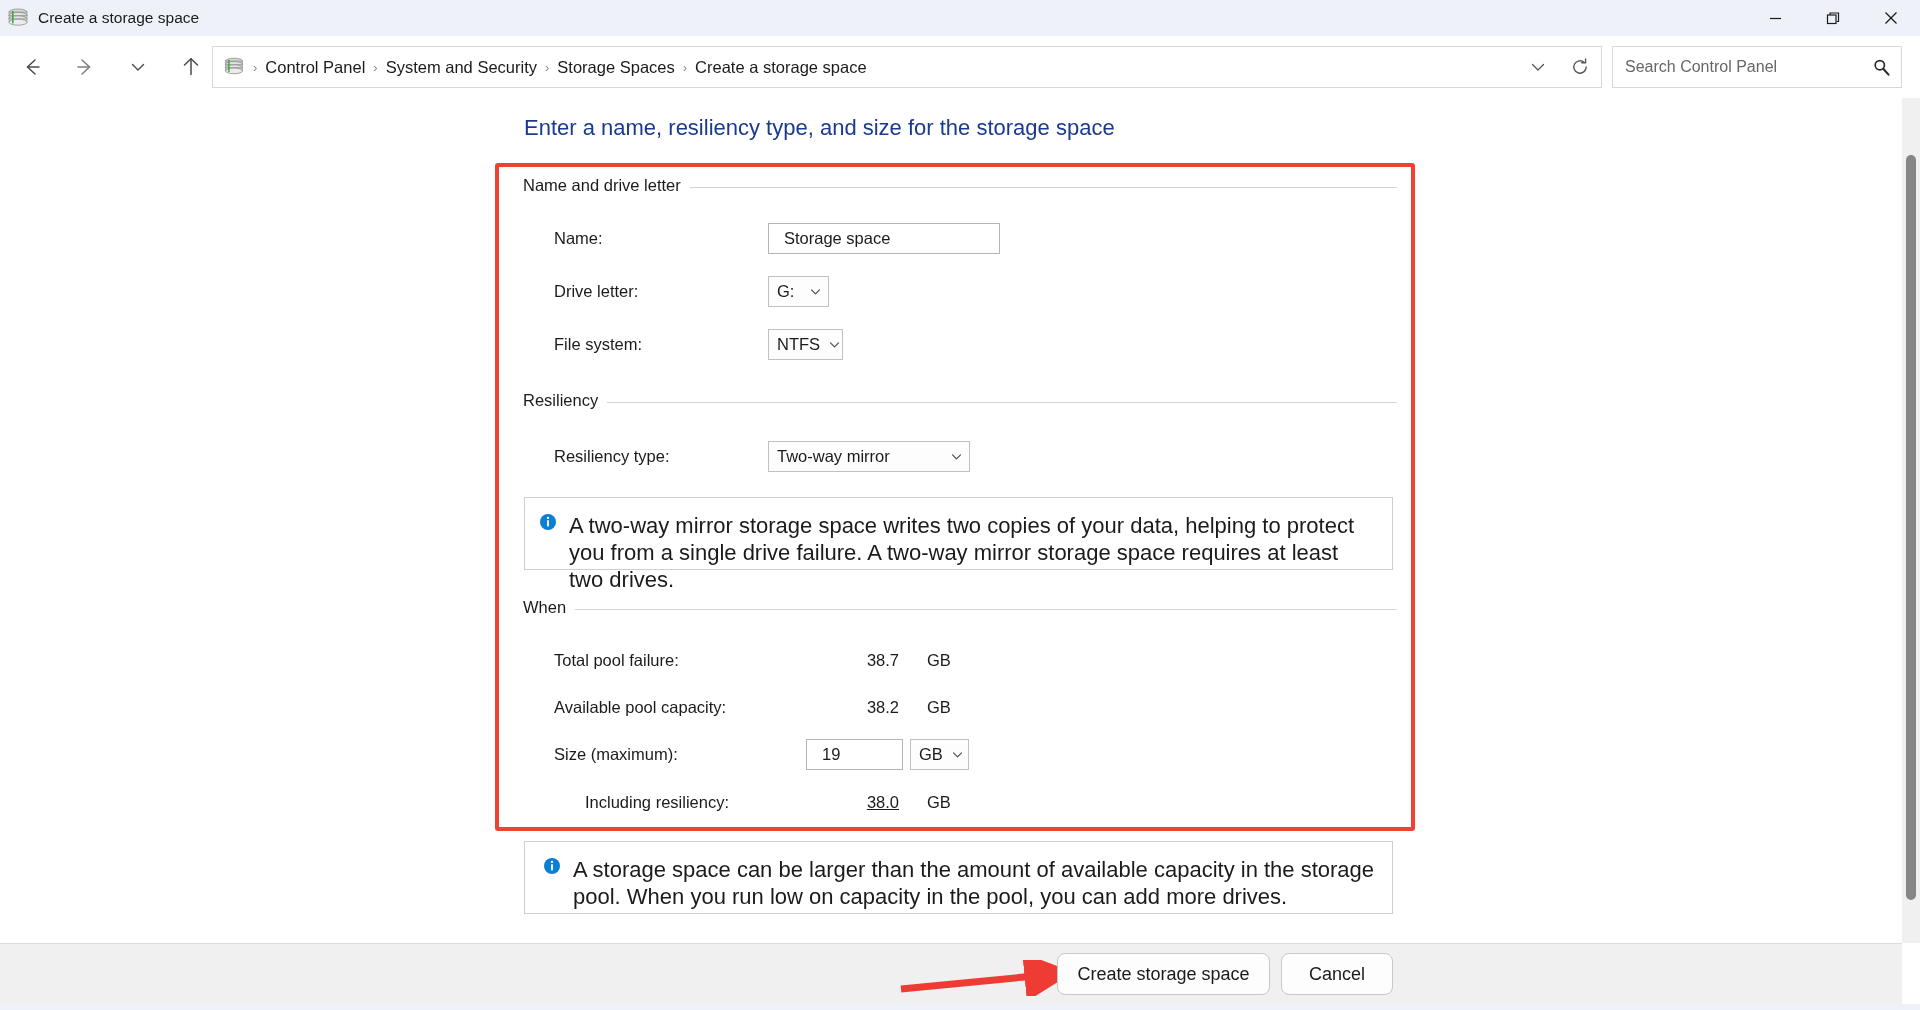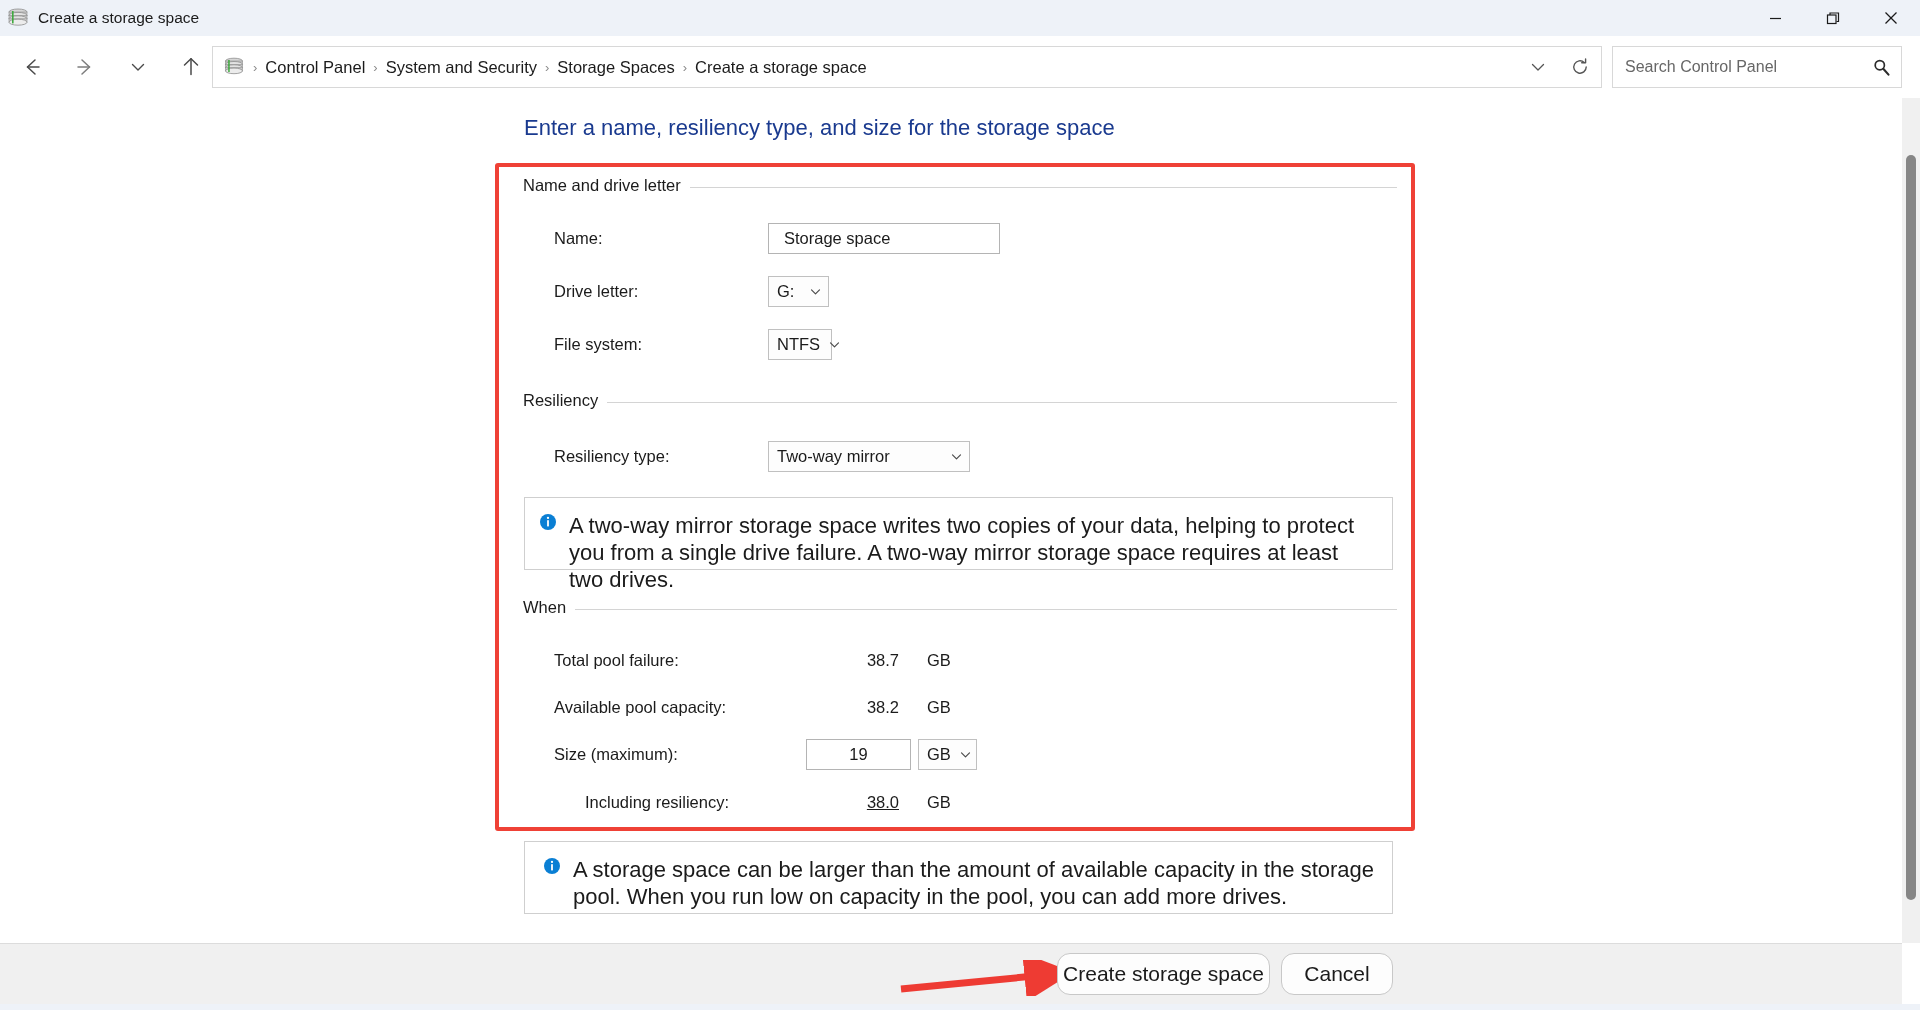--- a/index.html
+++ b/index.html
@@ -129,21 +129,21 @@
   .valnum { font-size:16.5px; color:#1b1b1b; text-align:right; }
   .valunit { font-size:16.5px; color:#1b1b1b; }
 
   
   .footer {
     position: absolute; left: 0; top: 943px; width: 1902px; height: 67px;
     background: #f0f0f0; border-top: 1px solid #dcdcdc;
   }
   .btn {
     position:absolute; height: 42px; border: 1px solid #c8c8c8; background:#fdfdfd;
-    border-radius: 13px; font-size: 21px; color:#1b1b1b;
+    border-radius: 8px; font-size: 18px; color:#1b1b1b;
     display:flex; align-items:center; justify-content:center;
     font-family:"Liberation Sans", sans-serif;
   }
   .btn-create { left: 1057px; top: 953px; width: 213px; }
   .btn-cancel { left: 1281px; top: 953px; width: 112px; }
 
   .red-arrow { position:absolute; left: 895px; top: 960px; width: 180px; height: 36px; }
 
   
   .scrollbar {
@@ -299,21 +299,21 @@
           <span class="chev">
             <svg width="13" height="13" viewBox="0 0 13 13">
                 <path d="M2.5 4.8 L6.5 8.8 L10.5 4.8" fill="none" stroke="#4a4a4a" stroke-width="1.15" stroke-linecap="round" stroke-linejoin="round"></path>
               </svg>
           </span>
         </div>
       </div>
 
       <div class="row" style="margin-top:19px;">
         <span class="lbl" style="width:214px; margin-left:31px;">File system:</span>
-        <div class="combo" style="width:64px;">
+        <div class="combo" style="width:75px;">
           <span class="cv">NTFS</span>
           <span class="chev">
             <svg width="13" height="13" viewBox="0 0 13 13">
                 <path d="M2.5 4.8 L6.5 8.8 L10.5 4.8" fill="none" stroke="#4a4a4a" stroke-width="1.15" stroke-linecap="round" stroke-linejoin="round"></path>
               </svg>
           </span>
         </div>
       </div>
     </div>
 
@@ -360,21 +360,21 @@
       </div>
 
       <div class="row" style="margin-top:13px;">
         <span class="lbl" style="width:283px; margin-left:31px;">Available pool capacity:</span>
         <span class="valnum" style="width:62px;">38.2</span>
         <span class="valunit" style="margin-left:28px;">GB</span>
       </div>
 
       <div class="row" style="margin-top:13px;">
         <span class="lbl" style="width:252px; margin-left:31px;">Size (maximum):</span>
-        <input class="textinput" style="width: 105px; text-align: center;" type="text" value="19">
+        <input class="textinput" style="width: 97px; text-align: left;" type="text" value="19">
         <div class="combo" style="width:59px; margin-left:7px;">
           <span class="cv">GB</span>
           <span class="chev">
             <svg width="13" height="13" viewBox="0 0 13 13">
                 <path d="M2.5 4.8 L6.5 8.8 L10.5 4.8" fill="none" stroke="#4a4a4a" stroke-width="1.15" stroke-linecap="round" stroke-linejoin="round"></path>
               </svg>
           </span>
         </div>
       </div>
 

